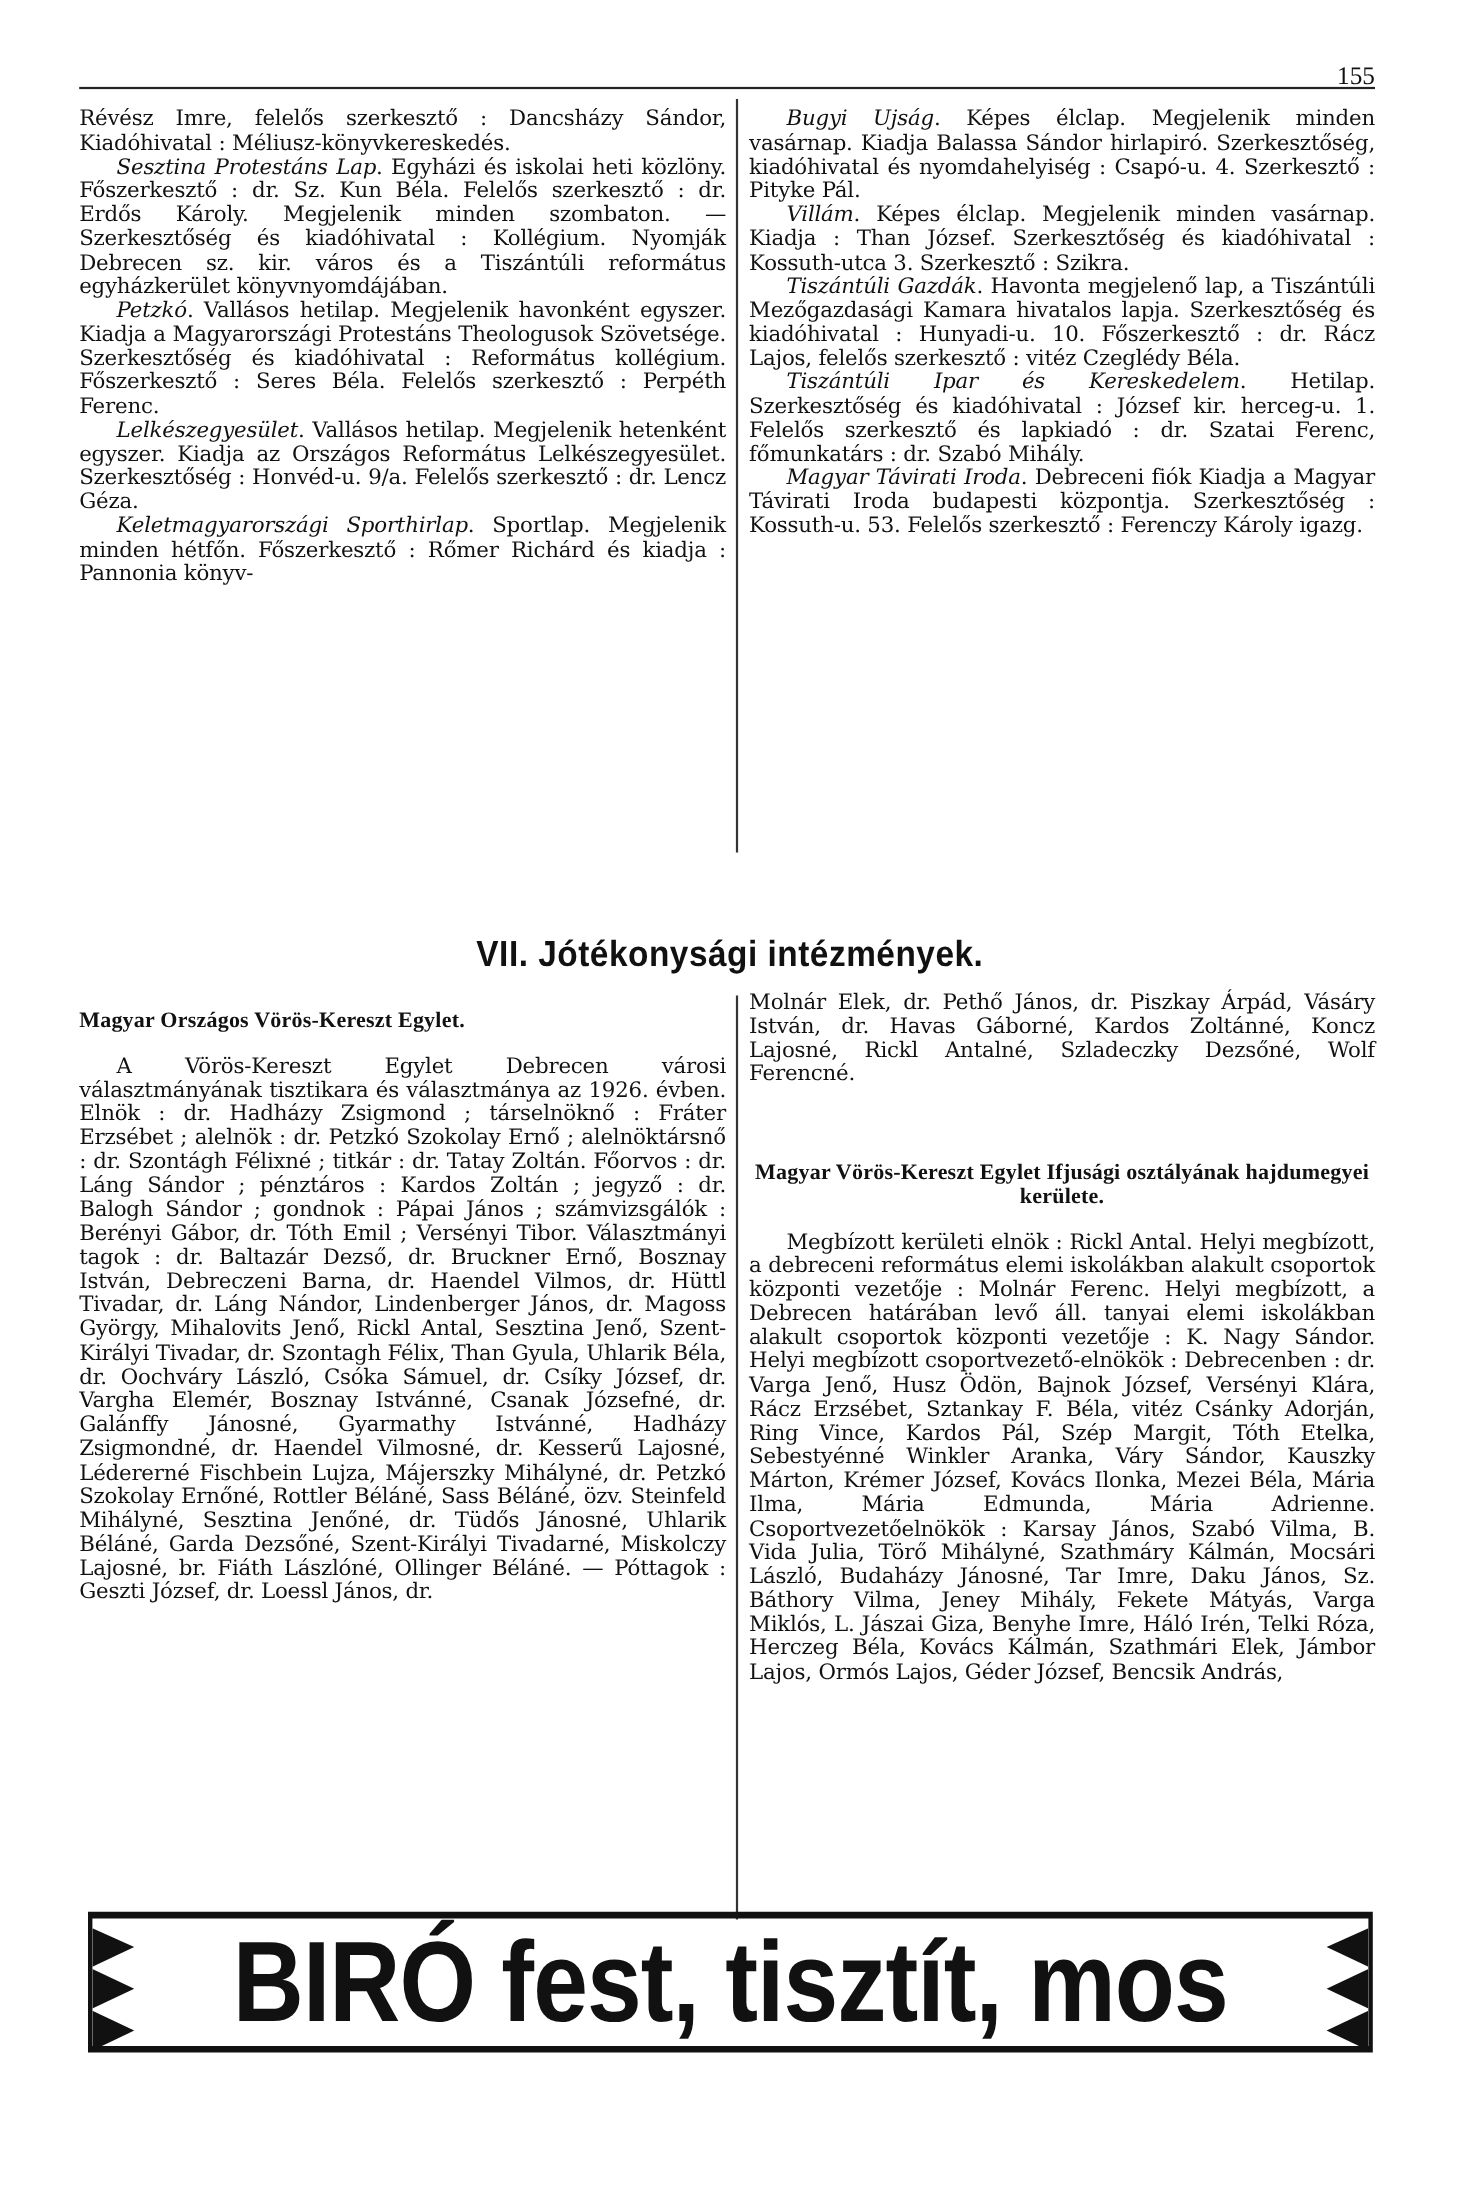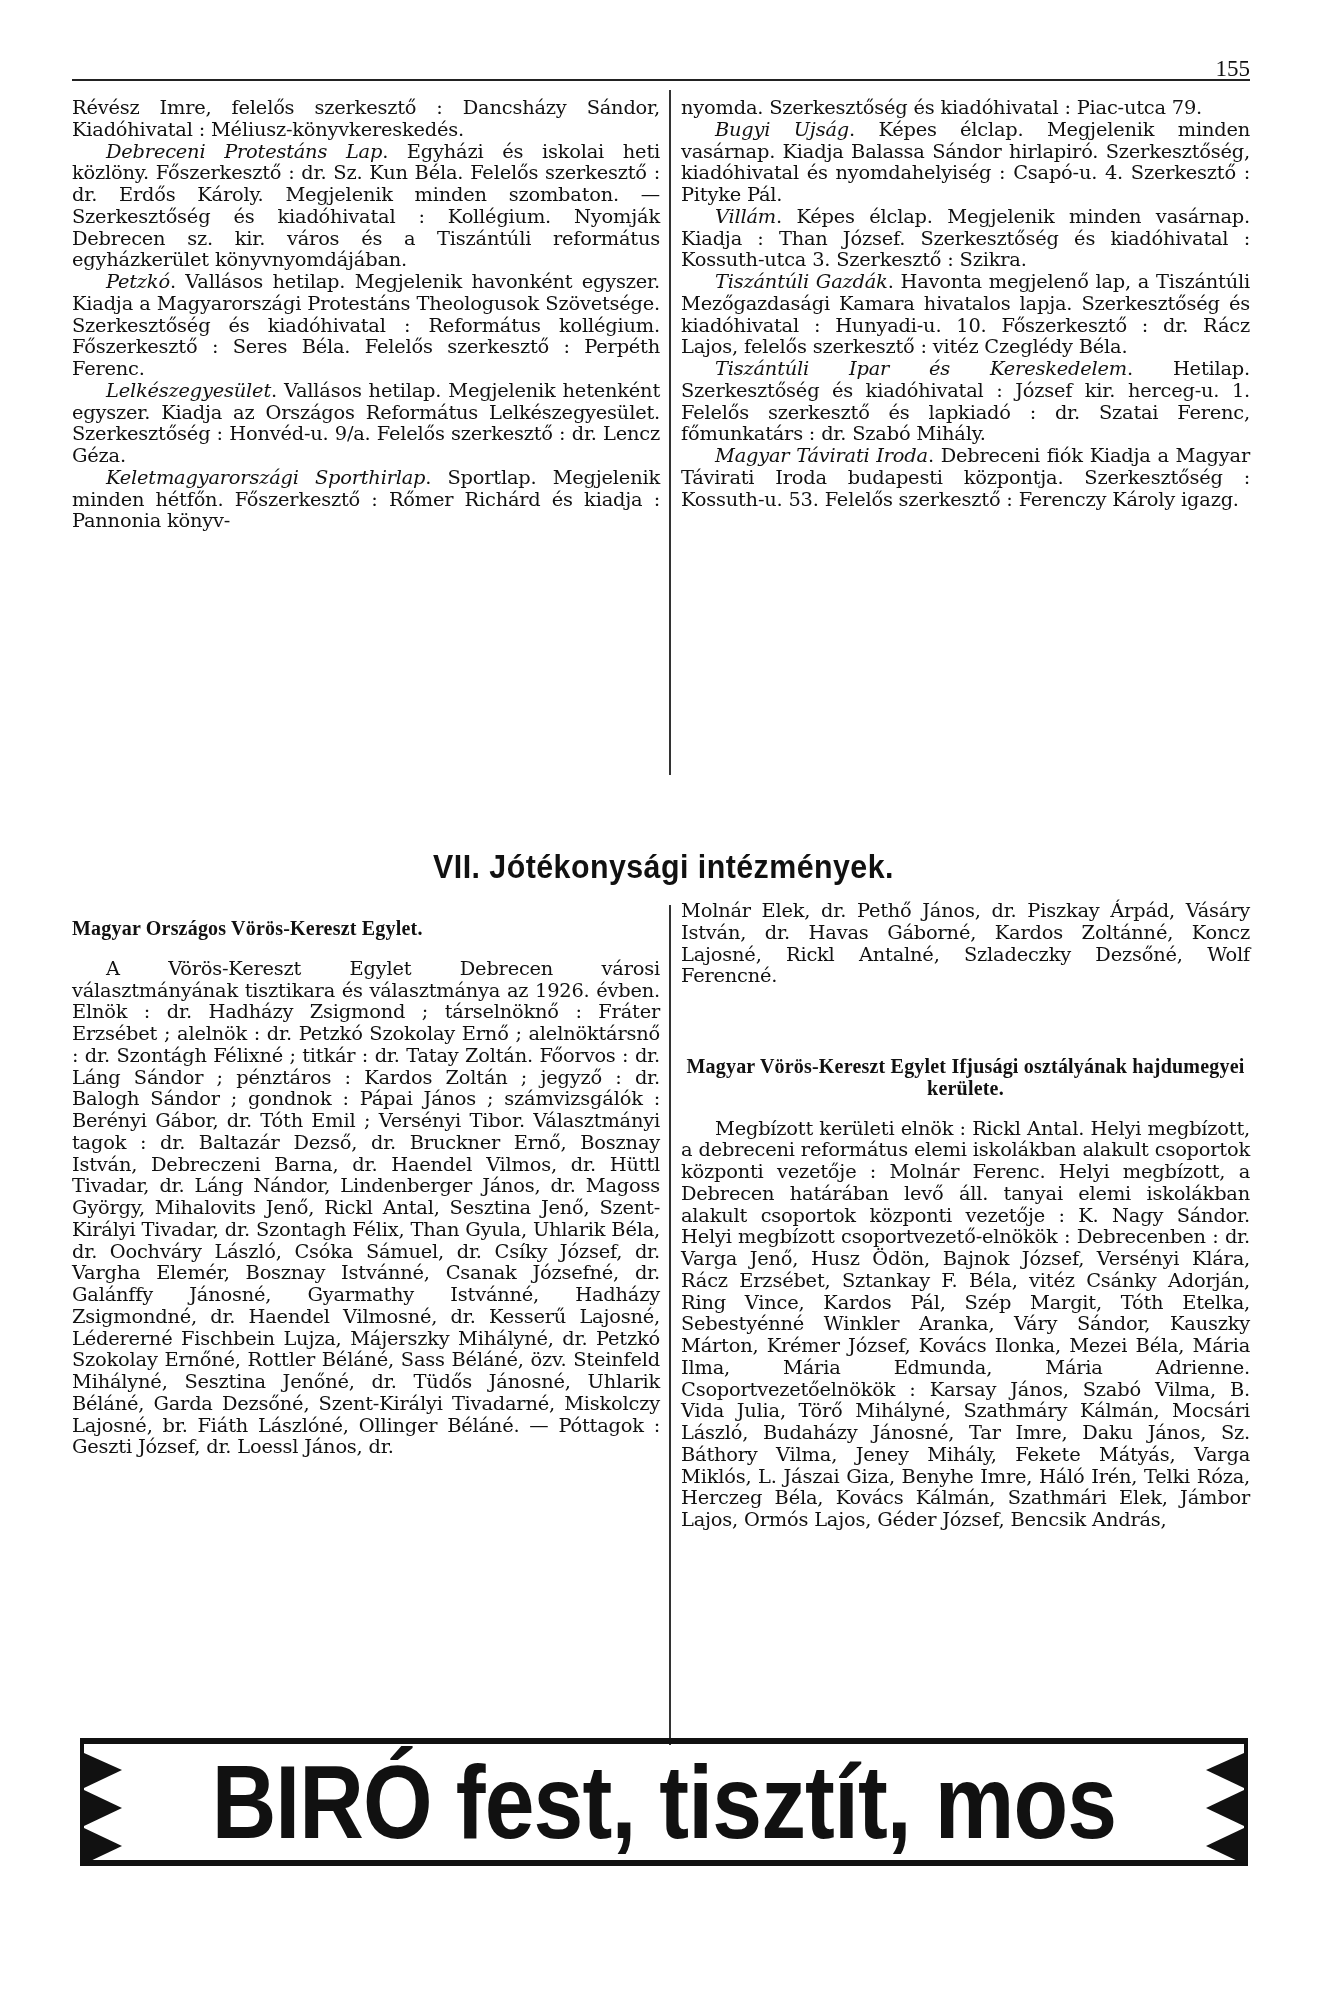--- a/index.html
+++ b/index.html
@@ -32,30 +32,29 @@
 </head>
 <body>
 
 <div class="running-head">
   <div class="pageno">155</div>
 </div>
 <div class="head-rule"></div>
 
 <div class="col top-left">
   <p class="entry noindent"><em></em><span>Révész Imre, felelős szerkesztő : Dancsházy Sándor, Kiadóhivatal : Méliusz-könyvkereskedés.</span></p>
-  <p class="entry"><em>Debreceni Protestáns Lap</em><span>. Egyházi és iskolai heti közlöny. Főszerkesztő : dr. Sz. Kun Béla. Felelős szerkesztő : dr. Erdős Károly. Megjelenik minden szombaton. — Szerkesztőség és kiadóhivatal : Kollégium. Nyomják Debrecen sz. kir. város és a Tiszántúli református egyházkerület könyvnyomdájában.</span></p>
+  <p class="entry"><em>Sesztina Protestáns Lap</em><span>. Egyházi és iskolai heti közlöny. Főszerkesztő : dr. Sz. Kun Béla. Felelős szerkesztő : dr. Erdős Károly. Megjelenik minden szombaton. — Szerkesztőség és kiadóhivatal : Kollégium. Nyomják Debrecen sz. kir. város és a Tiszántúli református egyházkerület könyvnyomdájában.</span></p>
   <p class="entry"><em>Petzkó</em><span>. Vallásos hetilap. Megjelenik havonként egyszer. Kiadja a Magyarországi Protestáns Theologusok Szövetsége. Szerkesztőség és kiadóhivatal : Református kollégium. Főszerkesztő : Seres Béla. Felelős szerkesztő : Perpéth Ferenc.</span></p>
   <p class="entry"><em>Lelkészegyesület</em><span>. Vallásos hetilap. Megjelenik hetenként egyszer. Kiadja az Országos Református Lelkészegyesület. Szerkesztőség : Honvéd-u. 9/a. Felelős szerkesztő : dr. Lencz Géza.</span></p>
   <p class="entry"><em>Keletmagyarországi Sporthirlap</em><span>. Sportlap. Megjelenik minden hétfőn. Főszerkesztő : Rőmer Richárd és kiadja : Pannonia könyv-</span></p>
 </div>
 
 <div class="divider top"></div>
 
 <div class="col top-right">
-  <p class="entry noindent"><em></em><span>nyomda. Szerkesztőség és kiadóhivatal : Piac-utca 79.</span></p>
   <p class="entry"><em>Bugyi Ujság</em><span>. Képes élclap. Megjelenik minden vasárnap. Kiadja Balassa Sándor hirlapiró. Szerkesztőség, kiadóhivatal és nyomdahelyiség : Csapó-u. 4. Szerkesztő : Pityke Pál.</span></p>
   <p class="entry"><em>Villám</em><span>. Képes élclap. Megjelenik minden vasárnap. Kiadja : Than József. Szerkesztőség és kiadóhivatal : Kossuth-utca 3. Szerkesztő : Szikra.</span></p>
   <p class="entry"><em>Tiszántúli Gazdák</em><span>. Havonta megjelenő lap, a Tiszántúli Mezőgazdasági Kamara hivatalos lapja. Szerkesztőség és kiadóhivatal : Hunyadi-u. 10. Főszerkesztő : dr. Rácz Lajos, felelős szerkesztő : vitéz Czeglédy Béla.</span></p>
   <p class="entry"><em>Tiszántúli Ipar és Kereskedelem</em><span>. Hetilap. Szerkesztőség és kiadóhivatal : József kir. herceg-u. 1. Felelős szerkesztő és lapkiadó : dr. Szatai Ferenc, főmunkatárs : dr. Szabó Mihály.</span></p>
   <p class="entry"><em>Magyar Távirati Iroda</em><span>. Debreceni fiók Kiadja a Magyar Távirati Iroda budapesti központja. Szerkesztőség : Kossuth-u. 53. Felelős szerkesztő : Ferenczy Károly igazg.</span></p>
 </div>
 
 <div class="section-heading">VII. Jótékonysági intézmények.</div>
 
 <div class="col bot-left">

